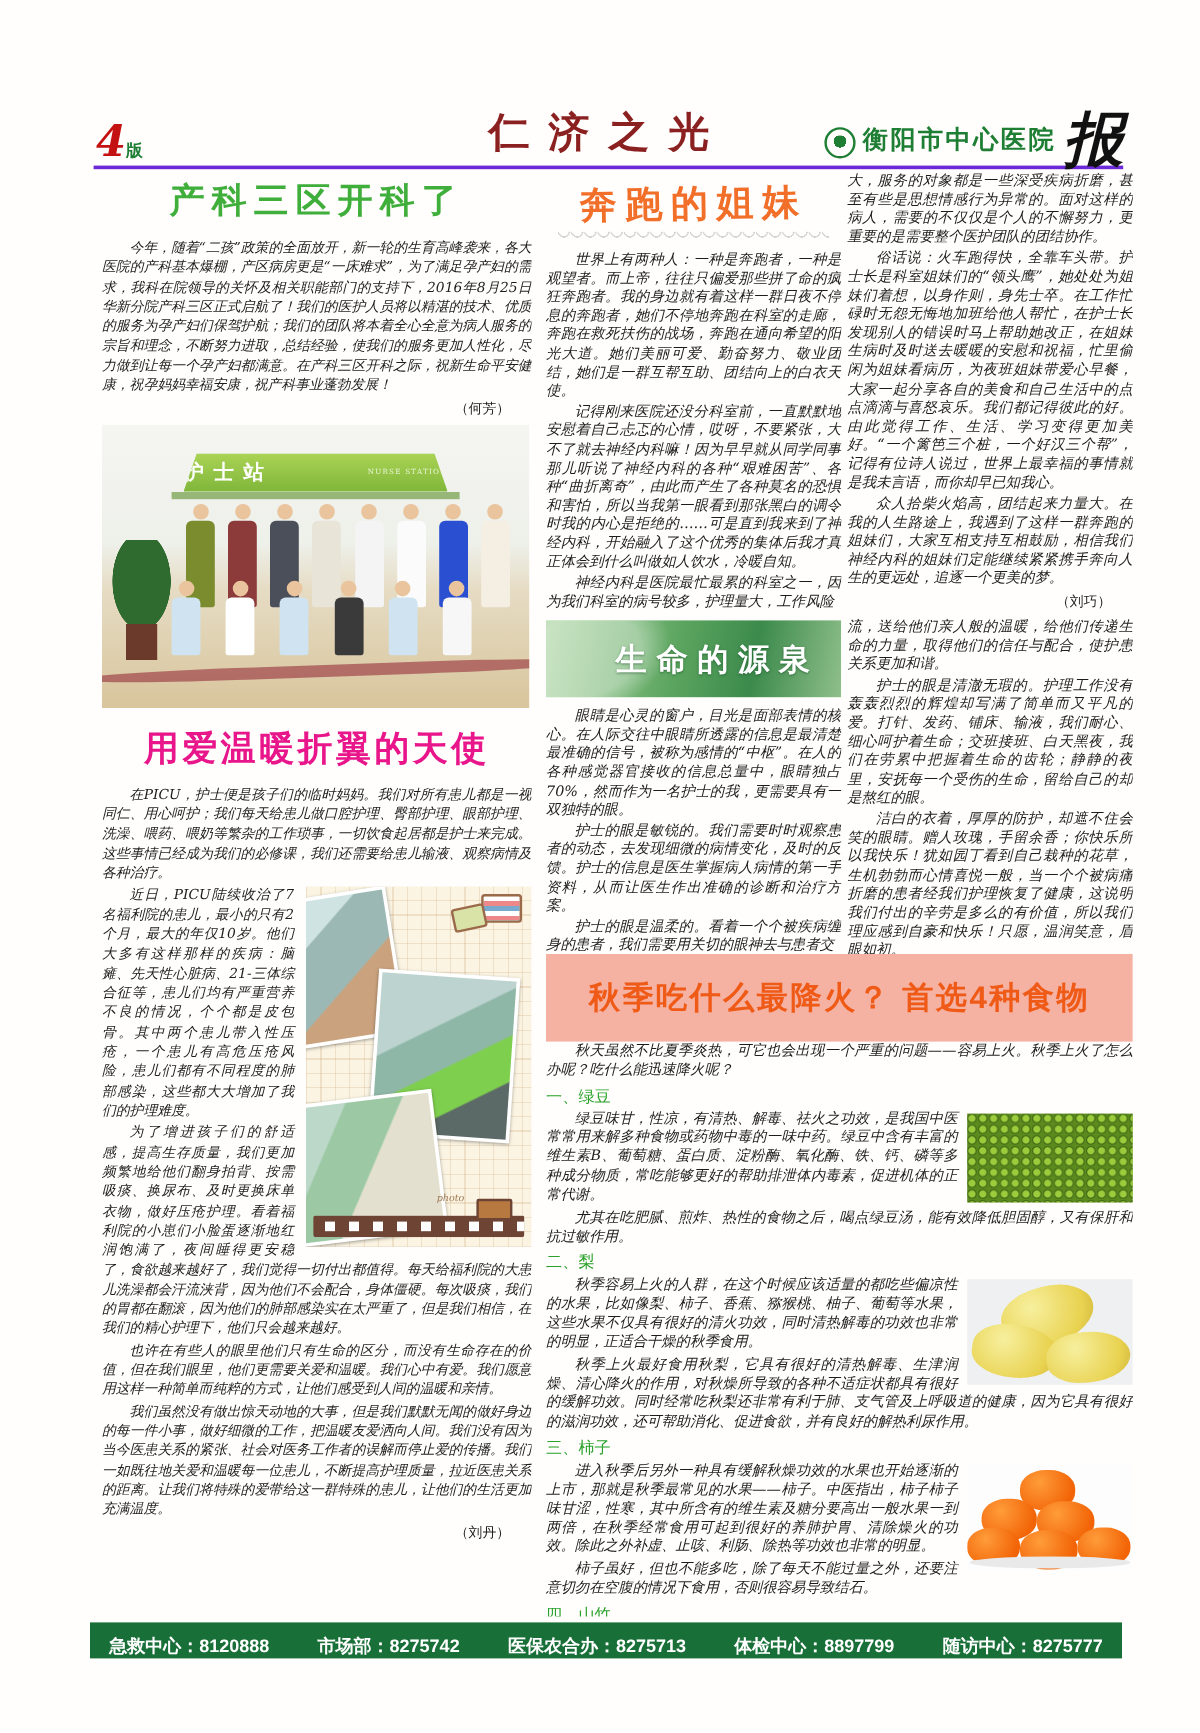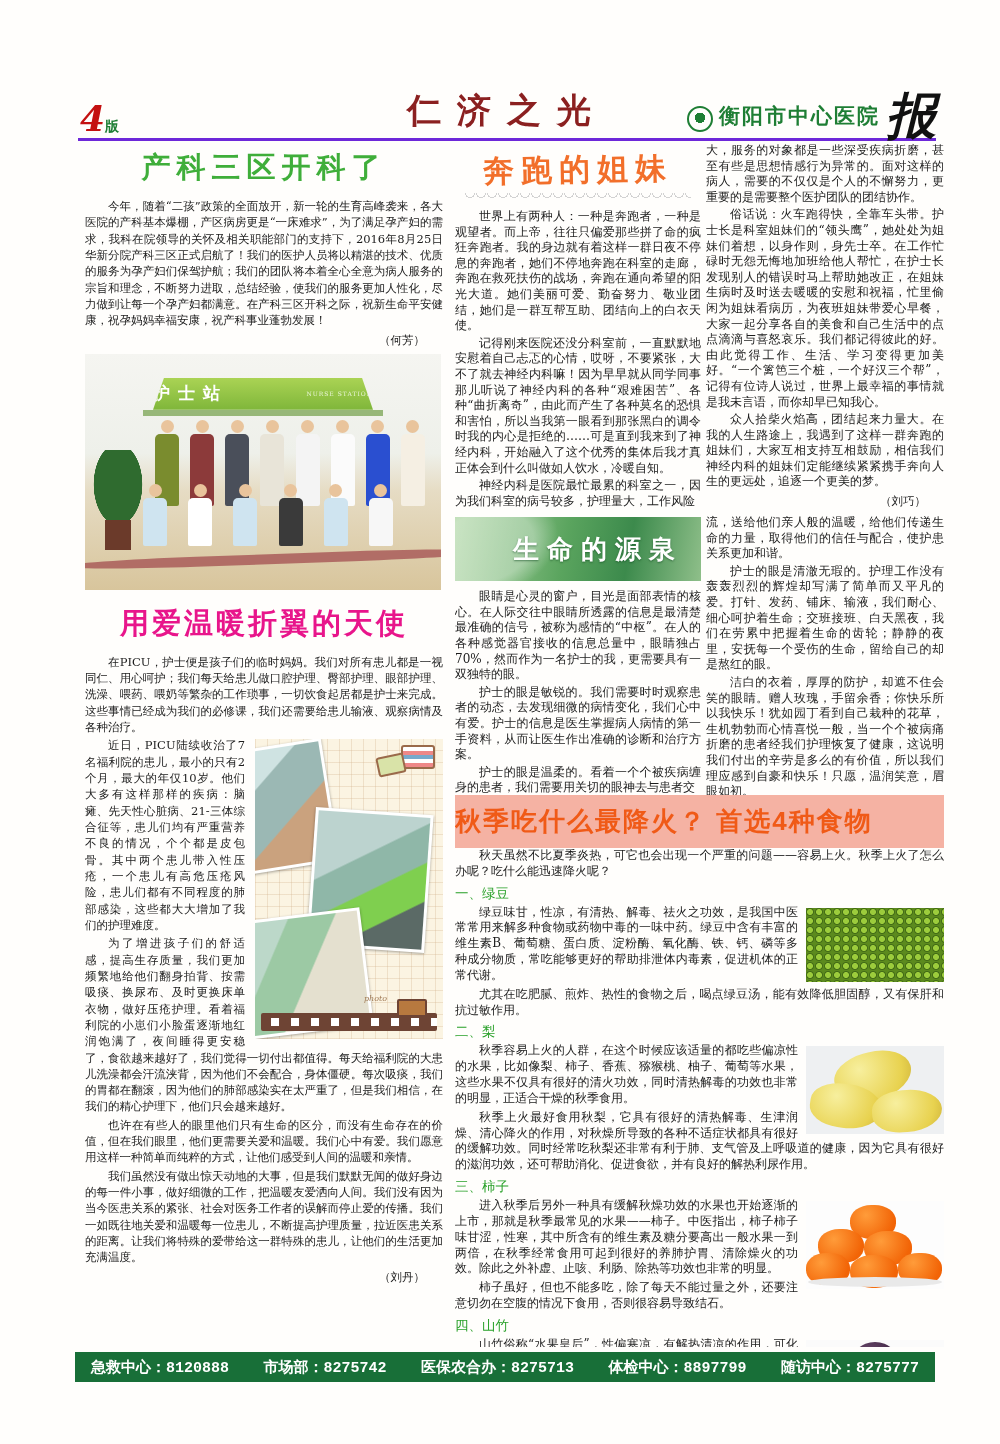--- a/index.html
+++ b/index.html
@@ -15,21 +15,21 @@
   .brand{position:absolute;right:0;bottom:0;display:flex;align-items:flex-end;gap:6px;text-align:right;}
   .logo{width:26px;height:26px;border:2px solid #1e7e34;border-radius:50%;position:relative;box-sizing:border-box;margin-bottom:6px;}
   .logo::before{content:"";position:absolute;left:50%;top:50%;width:12px;height:12px;transform:translate(-50%,-50%);
             background:radial-gradient(circle at 50% 40%,#1e7e34 55%,transparent 56%);}
   .hospital{font-size:21px;color:#1e7e34;font-weight:bold;margin-bottom:8px;letter-spacing:2px;white-space:nowrap;}
   .paperchar{font-size:50px;font-weight:bold;font-style:italic;color:#111;line-height:.9;font-family:"DejaVu Serif",serif;}
   
   .col-left{position:absolute;left:85px;top:146px;width:358px;height:1200px;overflow:hidden;}
   .col-mid{position:absolute;left:455px;top:143px;width:246px;height:650px;overflow:hidden;}
   .col-right{position:absolute;left:706px;top:143px;width:238px;height:652px;overflow:hidden;}
-  .p{font-size:11.5px;line-height:1.42;text-align:justify;text-indent:2em;margin:0 0 2px 0;}
+  .p{font-size:11.5px;line-height:1.42;text-align:justify;text-indent:2em;margin:0 0 2px 0;font-style:italic;}
   .col-mid .p,.col-right .p{font-size:12px;line-height:1.3;}
   .cont{text-indent:0;}
   .byline{text-align:right;font-size:11.5px;padding-right:18px;margin:4px 0 6px 0;}
   .t-green{color:#3fae3a;font-size:29px;font-weight:800;text-align:center;letter-spacing:6px;
            font-family:"Liberation Sans","DejaVu Sans",sans-serif;margin:2px 0 10px 0;}
   .t-pink{color:#e8158b;font-size:29px;font-weight:800;text-align:center;letter-spacing:3px;
           font-family:"Liberation Sans","DejaVu Sans",sans-serif;margin:14px 0 10px 0;}
   .t-orange{color:#f26f2a;font-size:31px;font-weight:800;text-align:center;letter-spacing:7px;
             font-family:"Liberation Sans","DejaVu Sans",sans-serif;margin:6px 0 2px 0;transform:rotate(-1deg);}
   .squiggle{height:6px;margin:0 10px 10px 10px;
@@ -95,22 +95,22 @@
   .spring-banner{position:relative;height:64px;margin:8px 0 8px 0;overflow:hidden;
                  background:linear-gradient(100deg,#aed6a4 0%,#5aa45e 45%,#3c8a4c 70%,#8fbf8a 100%);
                  display:flex;align-items:center;justify-content:center;padding-left:40px;}
   .spring-banner::before{content:"";position:absolute;left:-30px;top:-24px;width:150px;height:110px;
                  background:radial-gradient(ellipse at 40% 45%,rgba(255,255,255,.35) 0 40%,transparent 60%);
                  transform:rotate(-18deg);}
   .spring-title{position:relative;color:#fff;font-size:26px;font-weight:800;letter-spacing:8px;
                 font-family:"Liberation Sans","DejaVu Sans",sans-serif;text-shadow:0 1px 2px rgba(0,60,20,.5);}
   
   .food{position:absolute;left:455px;top:795px;width:489px;height:552px;overflow:hidden;}
-  .food-banner{background:#f5b2a3;color:#f05a17;font-size:26px;font-weight:800;
-               letter-spacing:2px;padding:9px 0;font-family:"Liberation Sans","DejaVu Sans",sans-serif;}
+  .food-banner{background:#f5b2a3;color:#f05a17;text-align:center;font-size:26px;font-weight:800;
+               letter-spacing:2px;padding:19px 0;font-family:"Liberation Sans","DejaVu Sans",sans-serif;}
   .food .p{font-size:12px;line-height:1.32;margin-bottom:3px;}
   .food h4{color:#2aa12a;font-size:13.5px;margin:5px 0 2px 0;font-weight:normal;
            font-family:"Liberation Sans","DejaVu Sans",sans-serif;}
   .fruit-img{float:right;clear:right;width:138px;margin:3px 0 4px 8px;}
   .img-beans{height:74px;background-color:#5c8a1e;
              background-image:radial-gradient(circle at 4px 4px,#9ccc3c 2.6px,rgba(60,100,20,.9) 3.4px,transparent 4.5px);
              background-size:9px 9px;}
   .img-pears{height:88px;background:#eef0f2;position:relative;overflow:hidden;}
   .img-pears i{position:absolute;background:radial-gradient(circle at 35% 30%,#f7ef9e,#e8d24f 70%,#cdb23a);border-radius:48% 52% 55% 45%;}
   .img-pears .p1{left:28px;top:6px;width:78px;height:48px;transform:rotate(-15deg);}
@@ -123,22 +123,22 @@
   .img-persimmons .c3{left:58px;top:30px;width:48px;height:34px;}
   .img-persimmons .c4{left:0px;top:52px;width:44px;height:32px;}
   .img-persimmons .c5{left:44px;top:54px;width:48px;height:33px;}
   .img-persimmons .c6{left:92px;top:52px;width:44px;height:32px;}
   .img-persimmons::after{content:"";position:absolute;left:2px;bottom:2px;width:134px;height:10px;background:#e9e9e9;border-radius:50%;}
   .img-mangosteen{height:102px;background:#fbfbfb;position:relative;overflow:hidden;}
   .img-mangosteen i{position:absolute;border-radius:50%;background:radial-gradient(circle at 35% 30%,#6b4a6e,#3c2440 70%);}
   .img-mangosteen .m2{left:44px;top:2px;width:50px;height:48px;}
   
   .footer{position:absolute;left:75px;top:1352px;width:860px;height:30px;background:#186f38;color:#fff;
-          display:flex;align-items:center;justify-content:space-between;padding:0 16px;box-sizing:border-box;
-          font-family:Liberation Mono, monospace;font-weight:bold;font-size:15px;white-space:nowrap;}
+          display:flex;align-items:flex-end;justify-content:space-between;padding:0 16px;box-sizing:border-box;
+          font-family:Liberation Sans, sans-serif;font-weight:bold;font-size:15px;white-space:nowrap;}
 </style>
 </head>
 <body>
 
 <div class="page">
 
   <div class="header">
     <div class="pagenum">
       <span class="num">4</span><span class="lab">版</span>
     </div>
@@ -258,21 +258,21 @@
   <div class="col-mid">
     <h2 class="t-orange">奔跑的姐妹</h2>
     <div class="squiggle"></div>
     <p class="p">世界上有两种人：一种是奔跑者，一种是观望者。而上帝，往往只偏爱那些拼了命的疯狂奔跑者。我的身边就有着这样一群日夜不停息的奔跑者，她们不停地奔跑在科室的走廊，奔跑在救死扶伤的战场，奔跑在通向希望的阳光大道。她们美丽可爱、勤奋努力、敬业团结，她们是一群互帮互助、团结向上的白衣天使。</p>
     <p class="p">记得刚来医院还没分科室前，一直默默地安慰着自己忐忑的心情，哎呀，不要紧张，大不了就去神经内科嘛！因为早早就从同学同事那儿听说了神经内科的各种“艰难困苦”、各种“曲折离奇”，由此而产生了各种莫名的恐惧和害怕，所以当我第一眼看到那张黑白的调令时我的内心是拒绝的……可是直到我来到了神经内科，开始融入了这个优秀的集体后我才真正体会到什么叫做如人饮水，冷暖自知。</p>
     <p class="p">神经内科是医院最忙最累的科室之一，因为我们科室的病号较多，护理量大，工作风险</p>
     <div class="spring-banner">
       <span class="spring-title">生命的源泉</span>
     </div>
     <p class="p">眼睛是心灵的窗户，目光是面部表情的核心。在人际交往中眼睛所透露的信息是最清楚最准确的信号，被称为感情的“中枢”。在人的各种感觉器官接收的信息总量中，眼睛独占70%，然而作为一名护士的我，更需要具有一双独特的眼。</p>
-    <p class="p">护士的眼是敏锐的。我们需要时时观察患者的动态，去发现细微的病情变化，我们心中有爱。护士的信息是医生掌握病人病情的第一手资料，从而让医生作出准确的诊断和治疗方案。</p>
+    <p class="p">护士的眼是敏锐的。我们需要时时观察患者的动态，去发现细微的病情变化，及时的反馈。护士的信息是医生掌握病人病情的第一手资料，从而让医生作出准确的诊断和治疗方案。</p>
     <p class="p">护士的眼是温柔的。看着一个个被疾病缠身的患者，我们需要用关切的眼神去与患者交</p>
   </div>
 
   <div class="col-right">
     <p class="p cont">大，服务的对象都是一些深受疾病折磨，甚至有些是思想情感行为异常的。面对这样的病人，需要的不仅仅是个人的不懈努力，更重要的是需要整个医护团队的团结协作。</p>
     <p class="p">俗话说：火车跑得快，全靠车头带。护士长是科室姐妹们的“领头鹰”，她处处为姐妹们着想，以身作则，身先士卒。在工作忙碌时无怨无悔地加班给他人帮忙，在护士长发现别人的错误时马上帮助她改正，在姐妹生病时及时送去暖暖的安慰和祝福，忙里偷闲为姐妹看病历，为夜班姐妹带爱心早餐，大家一起分享各自的美食和自己生活中的点点滴滴与喜怒哀乐。我们都记得彼此的好。由此觉得工作、生活、学习变得更加美好。“一个篱笆三个桩，一个好汉三个帮”，记得有位诗人说过，世界上最幸福的事情就是我未言语，而你却早已知我心。</p>
     <p class="p">众人拾柴火焰高，团结起来力量大。在我的人生路途上，我遇到了这样一群奔跑的姐妹们，大家互相支持互相鼓励，相信我们神经内科的姐妹们定能继续紧紧携手奔向人生的更远处，追逐一个更美的梦。</p>
     <div class="byline">（刘巧）</div>
     <p class="p cont">流，送给他们亲人般的温暖，给他们传递生命的力量，取得他们的信任与配合，使护患关系更加和谐。</p>
     <p class="p">护士的眼是清澈无瑕的。护理工作没有轰轰烈烈的辉煌却写满了简单而又平凡的爱。打针、发药、铺床、输液，我们耐心、细心呵护着生命；交班接班、白天黑夜，我们在劳累中把握着生命的齿轮；静静的夜里，安抚每一个受伤的生命，留给自己的却是熬红的眼。</p>

